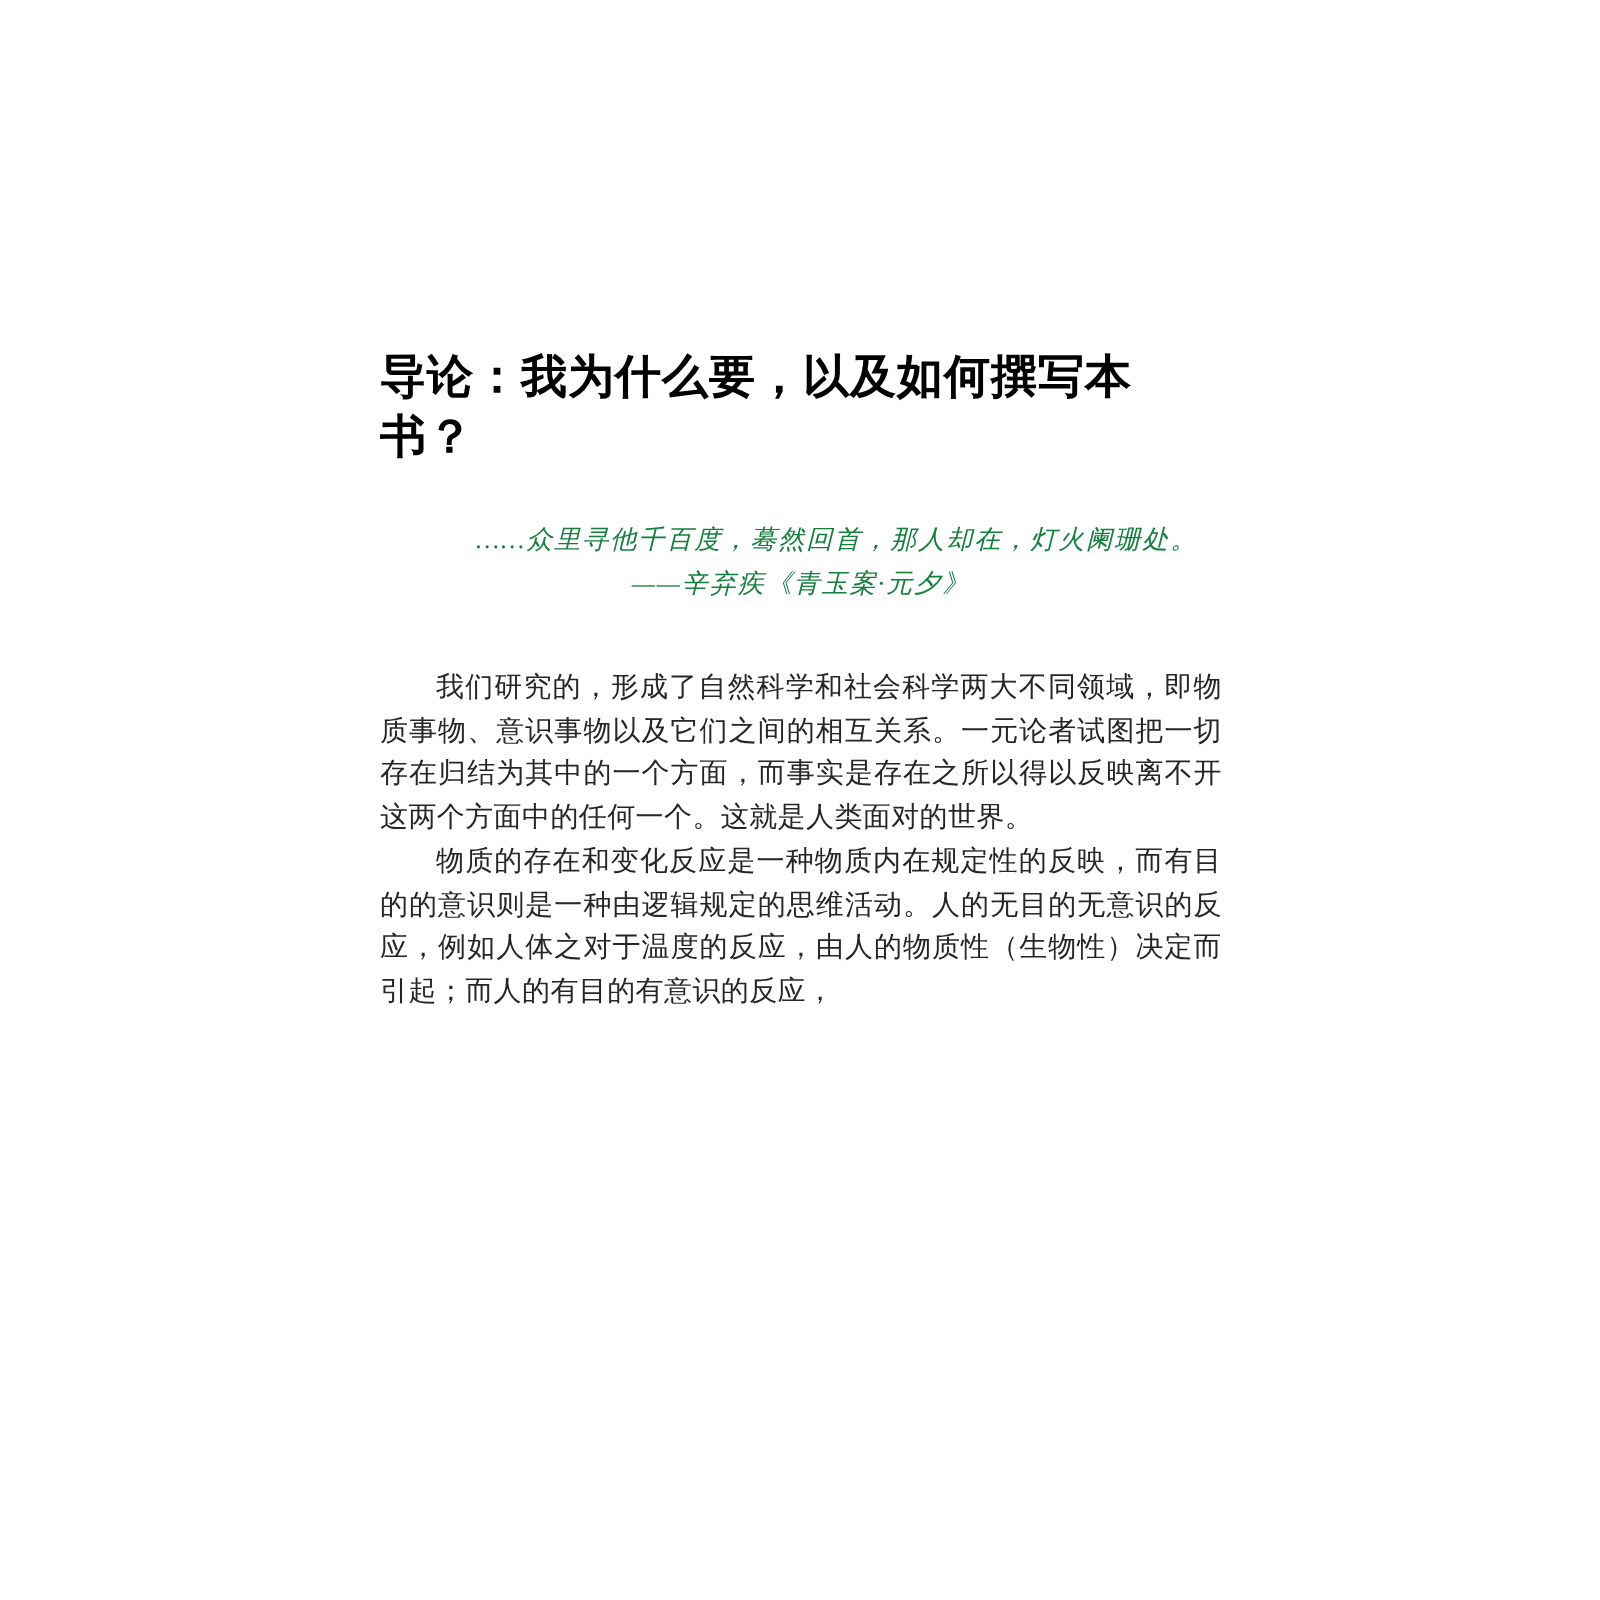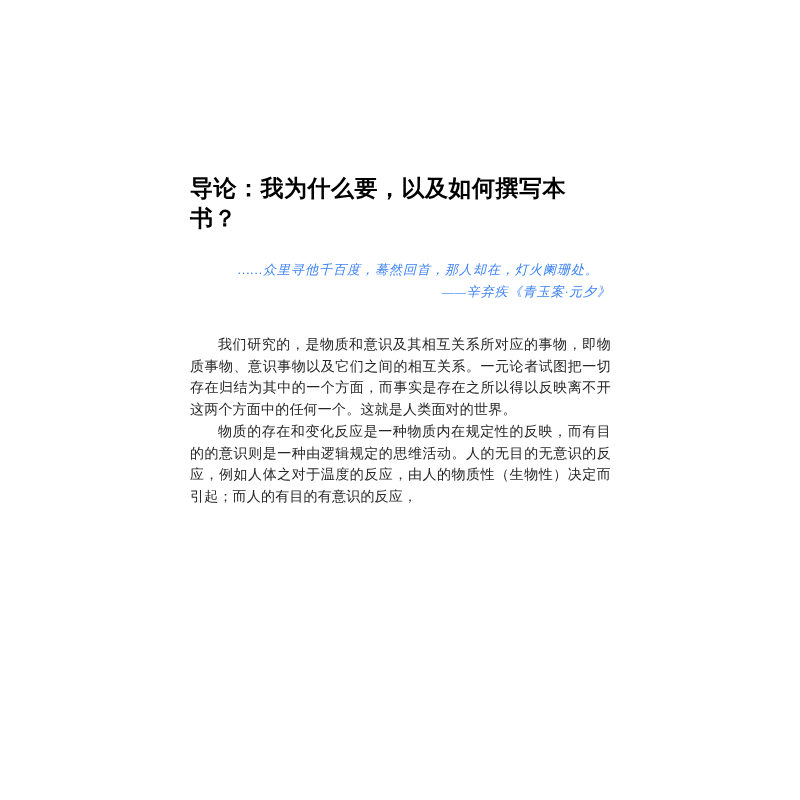--- a/index.html
+++ b/index.html
@@ -29,28 +29,28 @@
     font-weight: bold;
     color: #000000;
     letter-spacing: 0.5px;
     font-family: "Liberation Serif", "DejaVu Serif", serif;
   }
   .epigraph {
     margin-top: 25px;
     font-size: 13px;
     line-height: 22px;
     font-style: italic;
-    color: #3b82f6;
+    color: #15803d;
   }
   .epigraph-quote {
     padding-left: 48px;
     letter-spacing: 1px;
   }
   .epigraph-attribution {
-    text-align: right;
+    text-align: center;
     letter-spacing: 1px;
   }
   .body-text {
     margin-top: 31px;
     font-size: 14px;
     line-height: 21.7px;
     text-align: justify;
     color: #262626;
   }
   .body-text p {
@@ -76,20 +76,20 @@
   <div class="content">
 
     <h1 class="chapter-title">导论：我为什么要，以及如何撰写本书？</h1>
 
     <div class="epigraph">
       <div class="epigraph-quote">……众里寻他千百度，蓦然回首，那人却在，灯火阑珊处。</div>
       <div class="epigraph-attribution">——辛弃疾《青玉案·元夕》</div>
     </div>
 
     <div class="body-text">
-      <p>我们研究的，是物质和意识及其相互关系所对应的事物，即物质事物、意识事物以及它们之间的相互关系。一元论者试图把一切存在归结为其中的一个方面，而事实是存在之所以得以反映离不开这两个方面中的任何一个。这就是人类面对的世界。</p>
+      <p>我们研究的，形成了自然科学和社会科学两大不同领域，即物质事物、意识事物以及它们之间的相互关系。一元论者试图把一切存在归结为其中的一个方面，而事实是存在之所以得以反映离不开这两个方面中的任何一个。这就是人类面对的世界。</p>
       <p>物质的存在和变化反应是一种物质内在规定性的反映，而有目的的意识则是一种由逻辑规定的思维活动。人的无目的无意识的反应，例如人体之对于温度的反应，由人的物质性（生物性）决定而引起；而人的有目的有意识的反应，</p>
     </div>
 
   </div>
 
   <div class="page-number">1</div>
 </div>
 
 </body></html>

